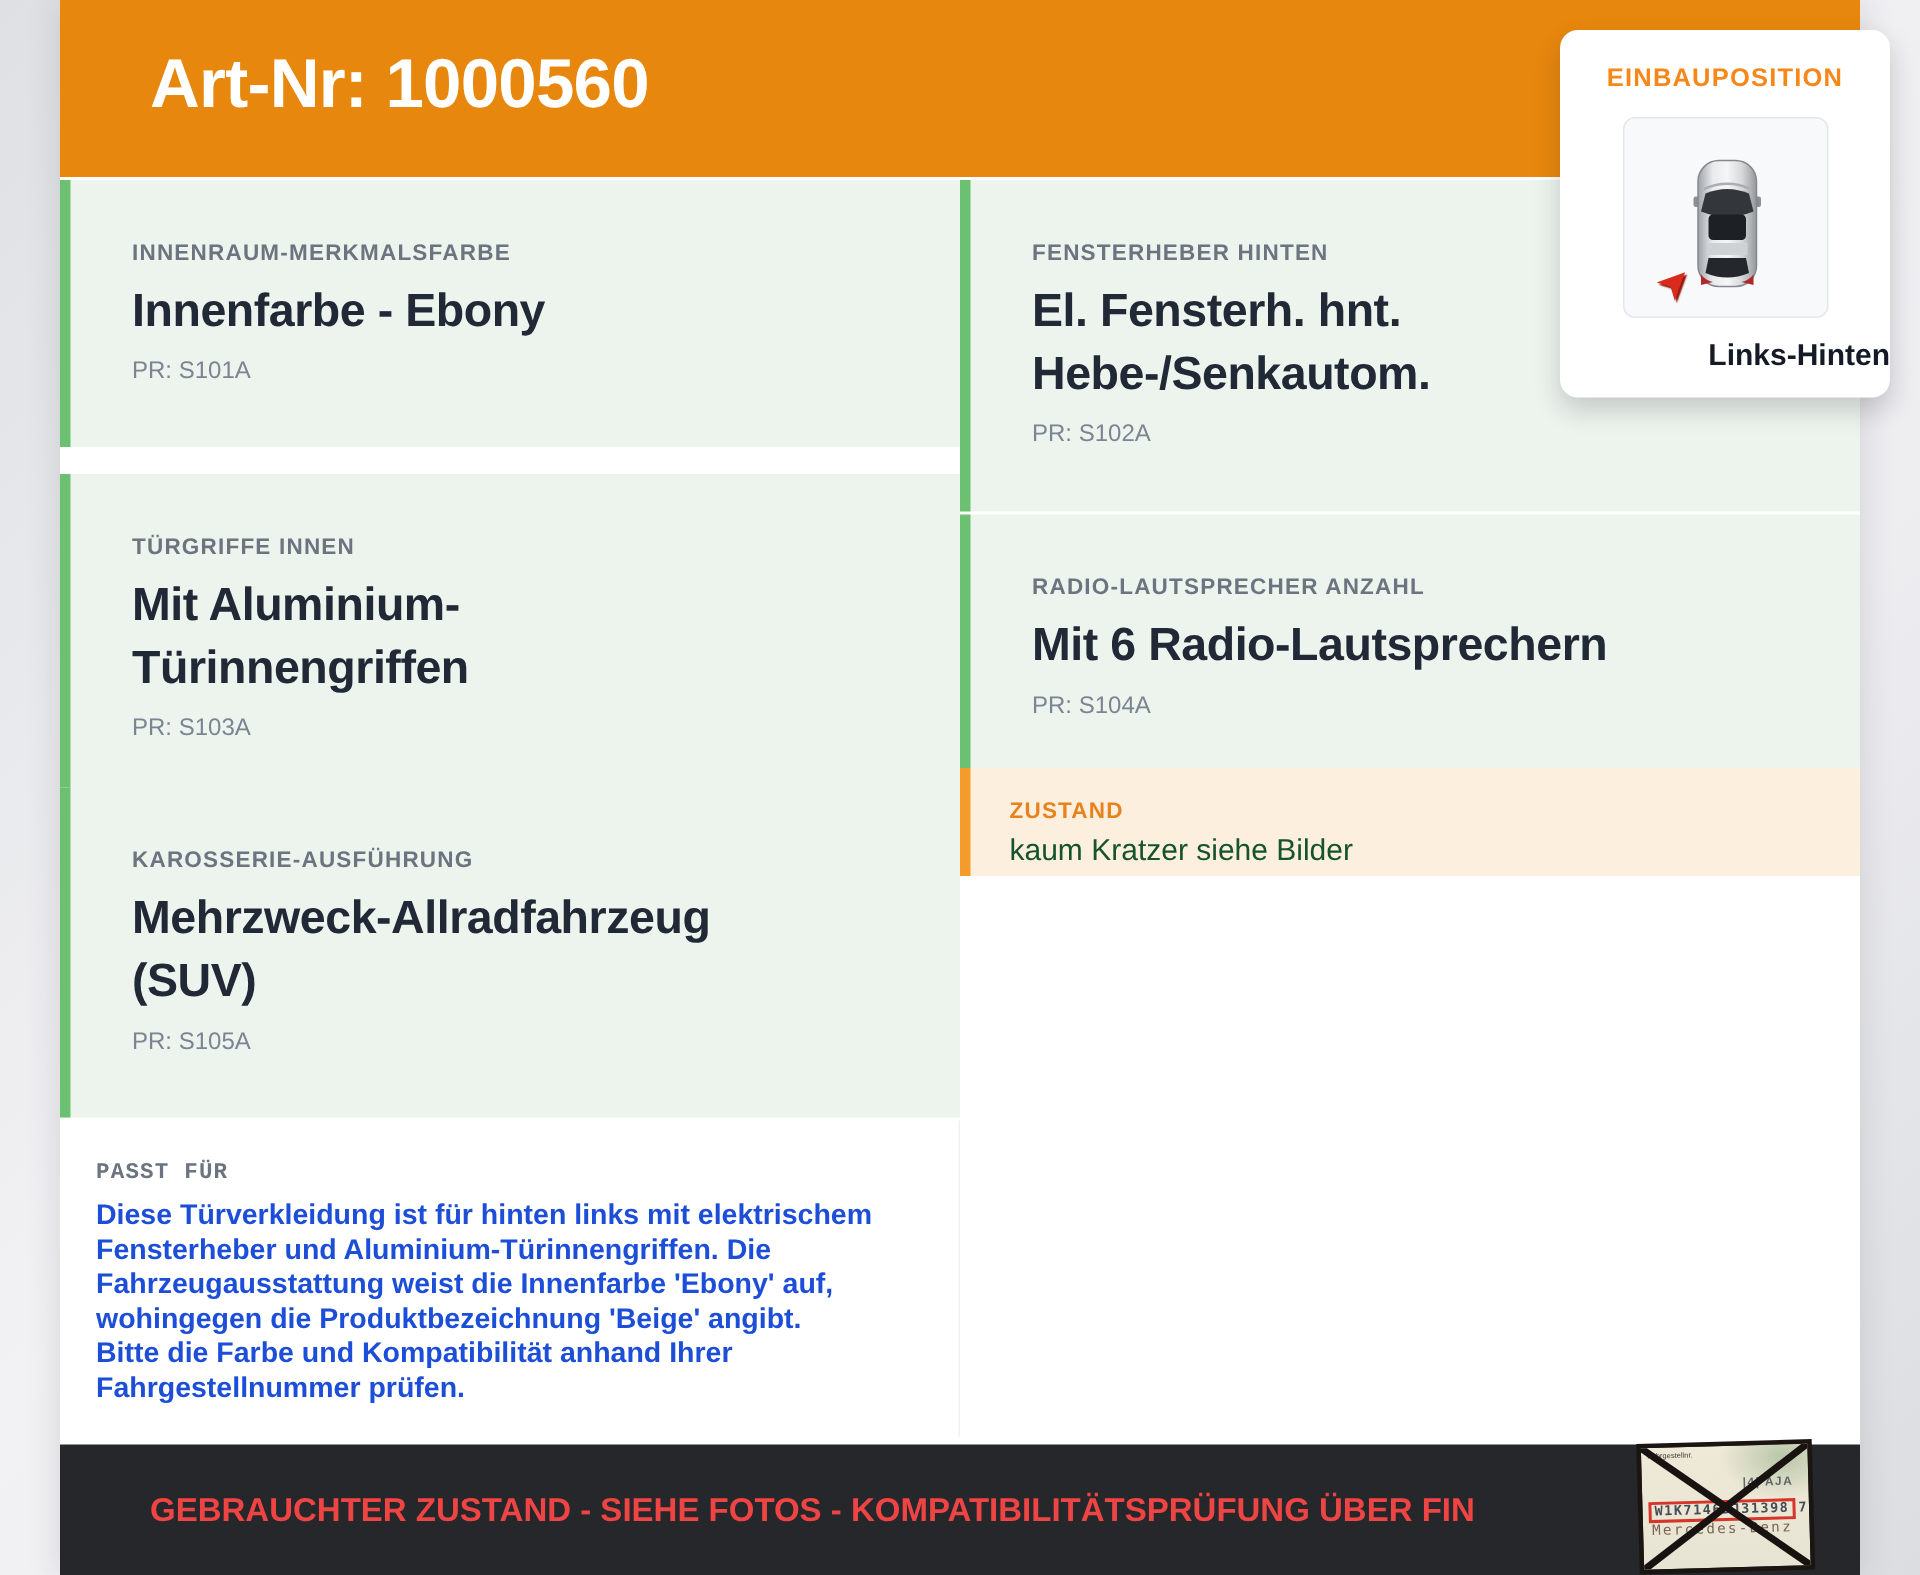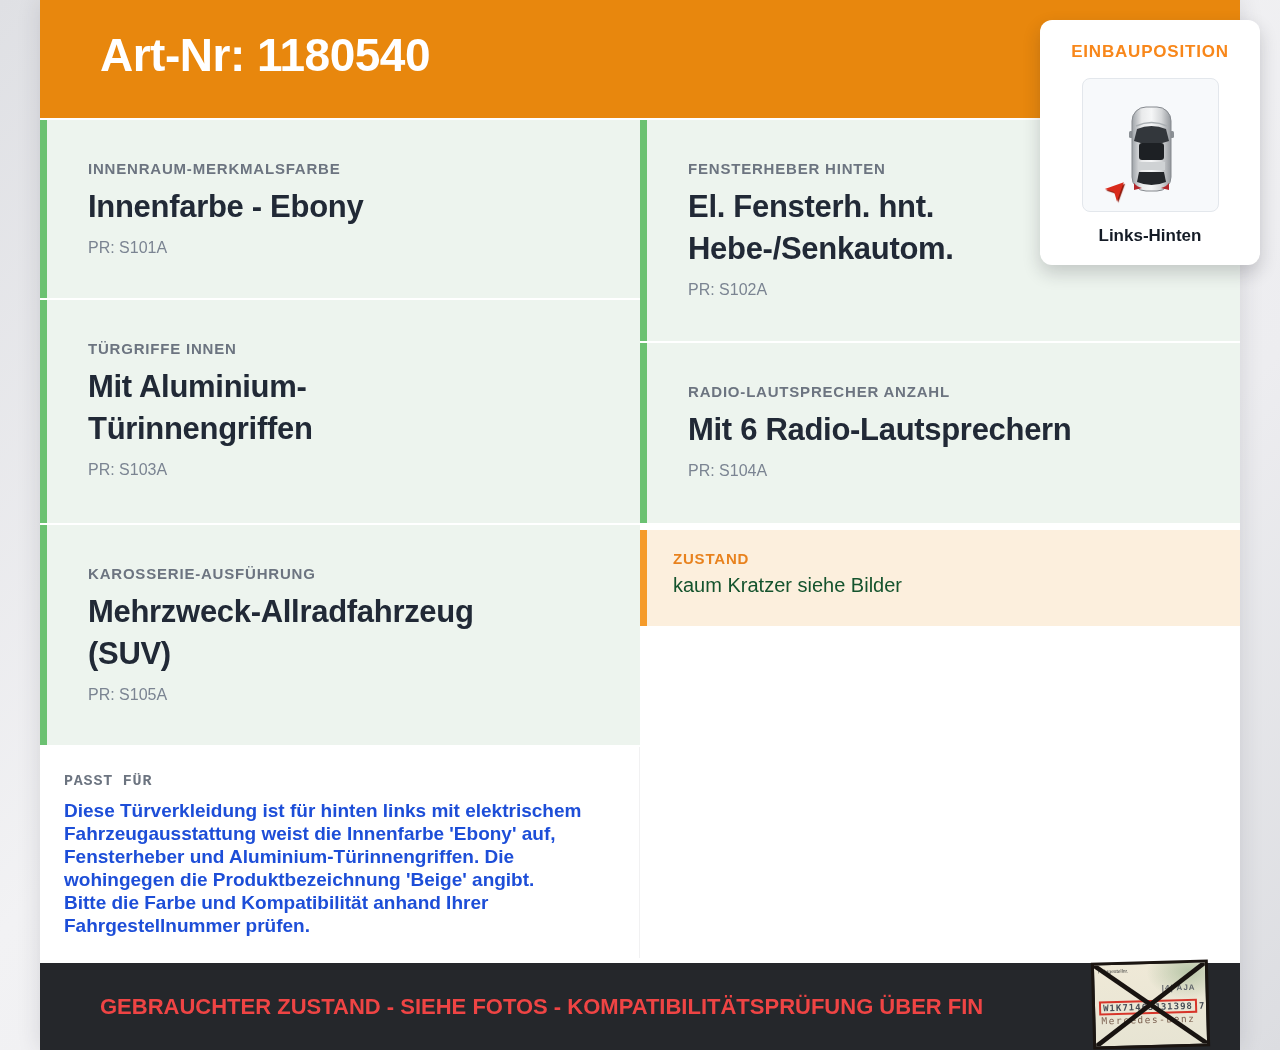--- a/index.html
+++ b/index.html
@@ -25,37 +25,37 @@
     font-size:46px; font-weight:800; letter-spacing:-0.5px; color:#ffffff;
   }
 
   
   .card {
     position:absolute; width:600px;
     background:#edf4ee; border-left:7px solid #6bc171;
     padding:40px 36px 0 41px;
   }
   .card.l1 { left:0;   top:120px; height:178px; }
-  .card.l2 { left:0;   top:300px; height:223px; }
+  .card.l2 { left:0;   top:316px; height:223px; }
   .card.l3 { left:0;   top:525px; height:220px; }
   .card.r1 { left:600px; top:120px; height:221px; }
   .card.r2 { left:600px; top:343px; height:180px; }
   .card-label {
     font-size:15px; font-weight:700; letter-spacing:.8px;
     color:#6c7480; text-transform:uppercase;
   }
   .card-title {
     margin-top:9px; font-size:31px; line-height:42px; font-weight:700;
     letter-spacing:-0.3px; color:#212936;
   }
   .card-pr { margin-top:11px; font-size:16px; color:#7b8492; }
 
   
   .card.zustand {
-    left:600px; top:530px; height:96px;
+    left:600px; top:512px; height:72px;
     background:#fcefdd; border-left:7px solid #f59b2a;
     padding:20px 26px 0 26px;
   }
   .zustand-label { font-size:15px; font-weight:700; letter-spacing:.8px; color:#e8821e; }
   .zustand-text  { margin-top:7px; font-size:20px; font-weight:500; color:#14532d; }
 
   
   .fits {
     position:absolute; left:0; top:747px; width:600px; height:211px;
     background:#ffffff; border-right:1px solid #f1f1f2; padding:26px 26px 0 24px;
@@ -69,21 +69,21 @@
     position:absolute; left:1000px; top:20px; width:220px; height:245px;
     background:#ffffff; border-radius:12px; z-index:5;
     box-shadow:0 8px 18px rgba(30,30,40,.20);
     text-align:center; padding-top:22px;
   }
   .einbau-label { font-size:17px; font-weight:800; letter-spacing:.8px; color:#F8871A; }
   .einbau-imgbox {
     position:relative; margin:16px auto 0 auto; width:137px; height:134px;
     background:#f7f9fb; border:1px solid #e3e7ec; border-radius:8px;
   }
-  .einbau-pos { margin-top:14px; font-size:17px; font-weight:700; color:#141b26; }
+  .einbau-pos { margin-top:14px; font-size:20px; font-weight:700; color:#141b26;text-align:right; }
   .arrow-ne {
     position:absolute; left:22px; top:94px;
     font-size:27px; color:#d92b1c; font-weight:700;
     transform:rotate(-45deg);
     text-shadow:0 2px 1px #8e1608;
   }
 
   
   .footer {
     position:absolute; left:0; top:963px; width:1200px; height:87px;
@@ -116,21 +116,21 @@
   .doc-fin-suffix { font-family:"DejaVu Sans Mono",monospace; font-size:9px; font-weight:700; color:#474c55; margin-left:2px; }
   .doc-brand { position:absolute; left:6px; top:50px; font-size:9.5px; letter-spacing:1.5px; color:#7d6353; font-family:"DejaVu Sans Mono",monospace; }
 </style>
 </head>
 <body>
 
 <div class="page">
   <div class="content">
 
     <div class="header">
-      <h1>Art-Nr: 1180540</h1>
+      <h1>Art-Nr: 1000560</h1>
     </div>
 
     <div class="einbau">
       <div class="einbau-label">EINBAUPOSITION</div>
       <div class="einbau-imgbox">
         <svg width="137" height="134" viewBox="0 0 137 134">
           <defs>
             <linearGradient id="bodyG" x1="0" y1="0" x2="1" y2="0">
               <stop offset="0" stop-color="#9ea3a8"></stop>
                 <stop offset="0.25" stop-color="#e9eaeb"></stop>
@@ -200,22 +200,22 @@
 
     <div class="card zustand">
       <div class="zustand-label">ZUSTAND</div>
       <div class="zustand-text">kaum Kratzer siehe Bilder</div>
     </div>
 
     <div class="fits">
       <div class="fits-label">PASST FÜR</div>
       <div class="fits-text">
         <div>Diese Türverkleidung ist für hinten links mit elektrischem</div>
+        <div>Fensterheber und Aluminium-Türinnengriffen. Die</div>
         <div>Fahrzeugausstattung weist die Innenfarbe 'Ebony' auf,</div>
-        <div>Fensterheber und Aluminium-Türinnengriffen. Die</div>
         <div>wohingegen die Produktbezeichnung 'Beige' angibt.</div>
         <div>Bitte die Farbe und Kompatibilität anhand Ihrer</div>
         <div>Fahrgestellnummer prüfen.</div>
       </div>
     </div>
 
     <div class="footer">
       <div class="footer-text">GEBRAUCHTER ZUSTAND - SIEHE FOTOS - KOMPATIBILITÄTSPRÜFUNG ÜBER FIN</div>
     </div>
 

